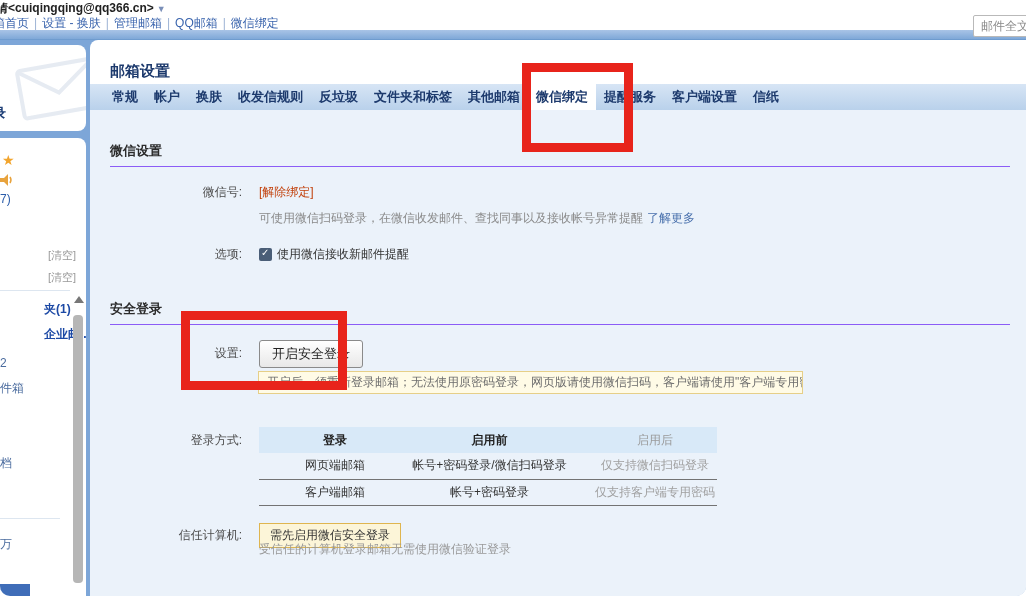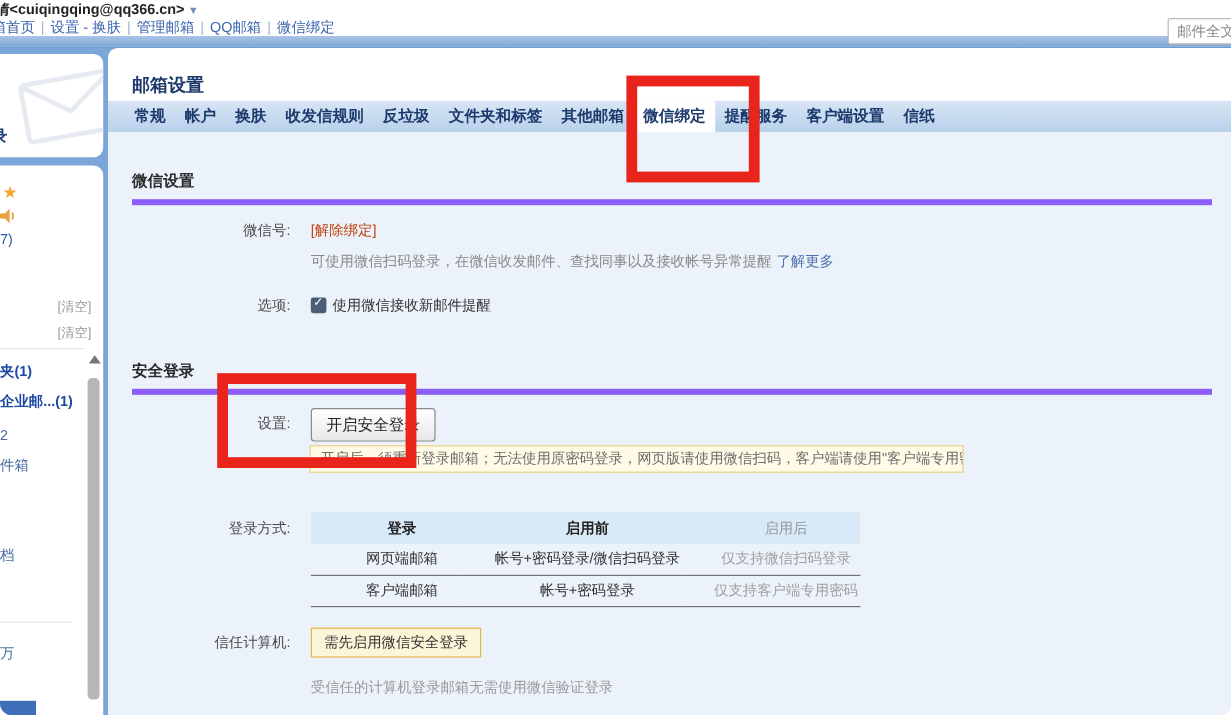--- a/index.html
+++ b/index.html
@@ -31,21 +31,21 @@
          border-radius:8px; overflow:hidden; }
   .sp1 .label-frag { position:absolute; left:6px; top:60px; font-size:14px; font-weight:bold; color:#1e3f77; }
   .sp1 svg.envelope { position:absolute; right:-16px; top:6px; opacity:0.9; }
 
   .sp2 { position:absolute; top:98px; left:-14px; width:100px; height:470px; background:#fff;
          border-radius:8px; overflow:hidden; }
   .sp2 .it { position:absolute; left:14px; white-space:nowrap; }
   .star { color:#f2a52e; font-size:14px; }
   .cnt { color:#2a5caa; }
   .clear { color:#999; font-size:11px; }
-  .fold-b { color:#1c49a5; font-weight:bold; }
+  .fold-b { color:#1c49a5; font-weight:bold;padding-left:44px; }
   .fold { color:#4a6b9e; }
   .sp2 .divider { position:absolute; left:8px; height:1px; background:#dde6f0; }
   .sb-arrow { position:absolute; left:88px; top:158px; width:0; height:0;
               border-left:5px solid transparent; border-right:5px solid transparent;
               border-bottom:7px solid #777; }
   .sb-thumb { position:absolute; left:87px; top:177px; width:10px; height:268px;
               background:#b6b6b6; border-radius:4px; }
   .bottom-block { position:absolute; left:0; top:544px; width:30px; height:12px; background:#3f6db8; }
 
   
@@ -53,21 +53,21 @@
           border-top-left-radius:8px; overflow:hidden; }
   .main-title { position:absolute; top:22px; left:20px; font-size:15px; font-weight:bold; color:#1d3a6d; }
   .tabbar { position:absolute; top:44px; left:0; width:936px; height:26px;
             background:linear-gradient(#d7e5f5,#b9d1eb); display:flex; padding-left:14px; }
   .tab { height:26px; line-height:26px; padding:0 8px; font-size:13px; font-weight:bold;
          color:#1d3a6d; cursor:pointer; white-space:nowrap; }
   .tab.active { background:#fff; }
   .content { position:absolute; top:70px; left:0; width:936px; height:486px; background:#ebf2fa; }
 
   .sechdr { position:absolute; left:20px; right:16px; font-size:13px; font-weight:bold; color:#2b2b2b;
-            padding-bottom:6px; border-bottom:5px solid #8b5cf6; }
+            padding-bottom:6px; border-bottom:1px solid #8b5cf6; }
   .frow { position:absolute; left:0; right:0; display:flex; }
   .frow .lbl { width:152px; text-align:right; color:#4c4c4c; flex:none; }
   .frow .val { margin-left:17px; }
   .unbind { color:#c2410c; }
   .desc { position:absolute; left:169px; color:#8a8a8a; white-space:nowrap; }
   .learn { color:#4a71ad; text-decoration:none; margin-left:4px; }
   .checkrow { display:flex; align-items:center; }
   .checkbox { width:13px; height:13px; background:#4a5e77; border-radius:2px; margin-right:5px;
               position:relative; flex:none; }
   .checkbox::after { content:"✓"; position:absolute; left:2px; top:-1px; color:#fff; font-size:10px; font-weight:bold; }
@@ -232,21 +232,21 @@
             </tbody>
           </table>
         </div>
 
         <div class="frow" style="top:413px">
           <div class="lbl" style="padding-top:4px">信任计算机:</div>
           <div class="val">
             <span class="trustbox">需先启用微信安全登录</span>
           </div>
         </div>
-        <div class="graydesc" style="top:455px">受信任的计算机登录邮箱无需使用微信验证登录</div>
+        <div class="graydesc" style="top:431px">受信任的计算机登录邮箱无需使用微信验证登录</div>
 
       </div>
     </div>
   </div>
 
   <div class="redbox red1"></div>
   <div class="redbox red2"></div>
 
 </div>
 

